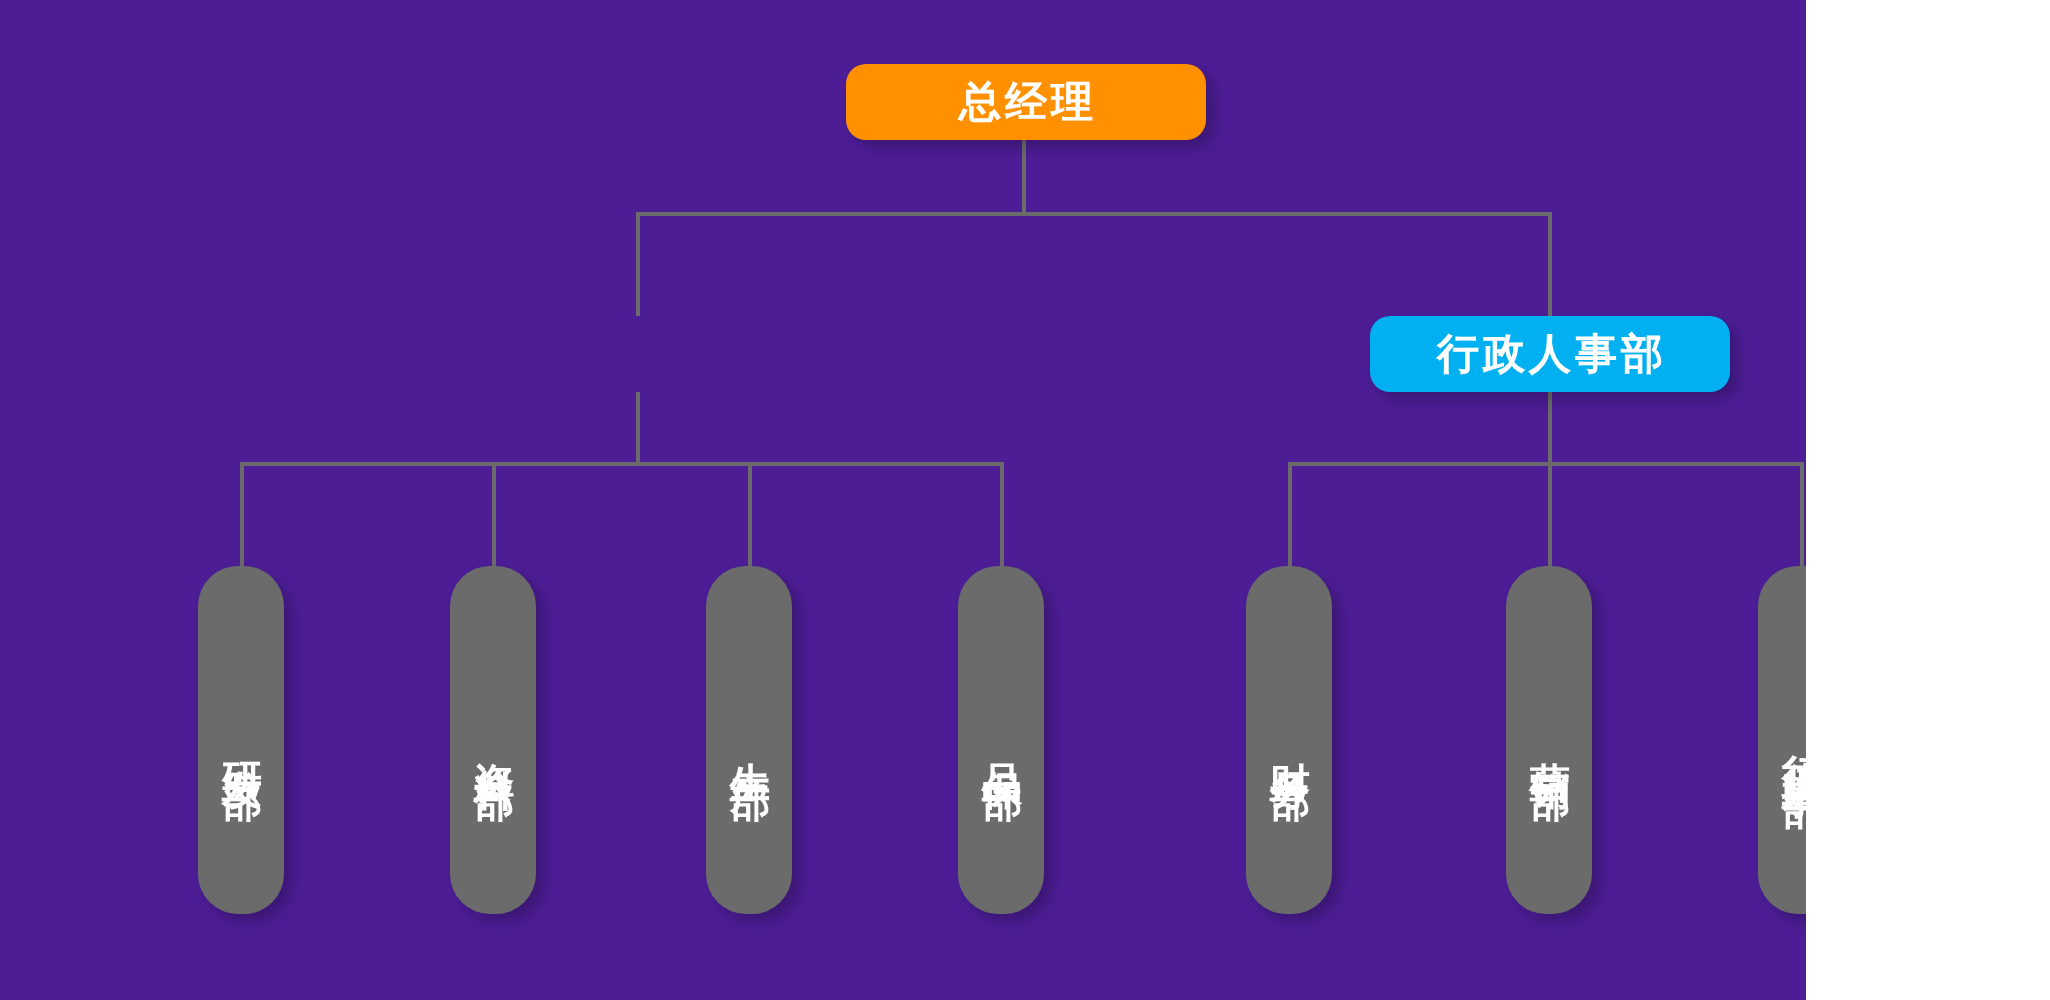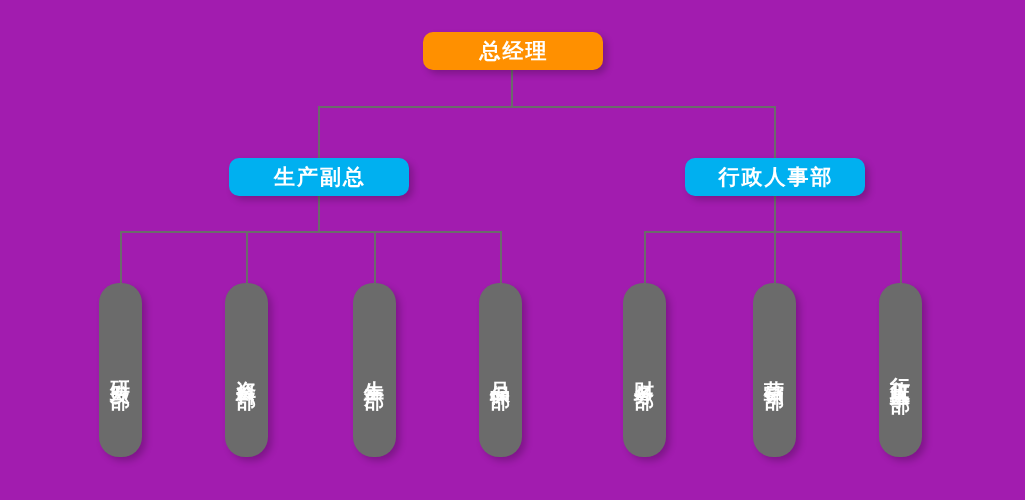--- a/index.html
+++ b/index.html
@@ -5,23 +5,23 @@
   html, body {
     margin: 0;
     padding: 0;
     background: #ffffff;
   }
   body {
     font-family: "Liberation Sans", "DejaVu Sans", sans-serif;
   }
   #org-chart {
     position: relative;
-    width: 1025px;
+    width: 903px;
     height: 500px;
-    background: #a21caf;
+    background: #4c1d95;
     overflow: hidden;
   }
 
   
   .line {
     position: absolute;
     background: #6b6b6b;
   }
   .line-v { width: 2px; }
   .line-h { height: 2px; }
@@ -96,23 +96,20 @@
   <div class="line line-v" style="left:774px; top:196px; height:36px;"></div>
   <div class="line line-h" style="left:644px; top:231px; width:258px;"></div>
   <div class="line line-v" style="left:644px; top:231px; height:52px;"></div>
   <div class="line line-v" style="left:774px; top:231px; height:52px;"></div>
   <div class="line line-v" style="left:900px; top:231px; height:52px;"></div>
 
   <div class="node node-root" style="left:423px; top:32px; width:180px; height:38px;">
     <span class="label">总经理</span>
   </div>
 
-  <div class="node node-vp" style="left:229px; top:158px; width:180px; height:38px;">
-    <span class="label">生产副总</span>
-  </div>
 
   <div class="node node-vp" style="left:685px; top:158px; width:180px; height:38px;">
     <span class="label">行政人事部</span>
   </div>
 
   <div class="node node-dept" style="left:99px; top:283px; width:43px; height:174px;">
     <span class="label">研发部</span>
   </div>
 
   <div class="node node-dept" style="left:225px; top:283px; width:43px; height:174px;">

